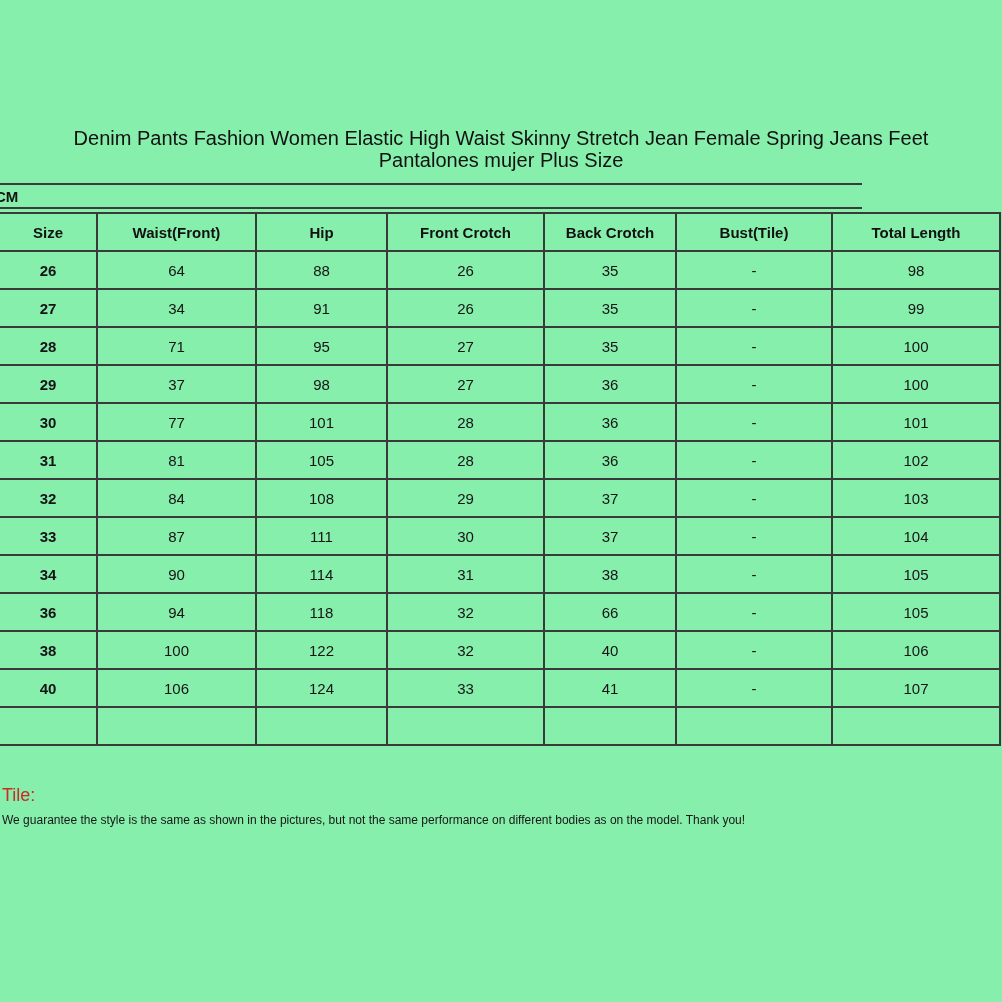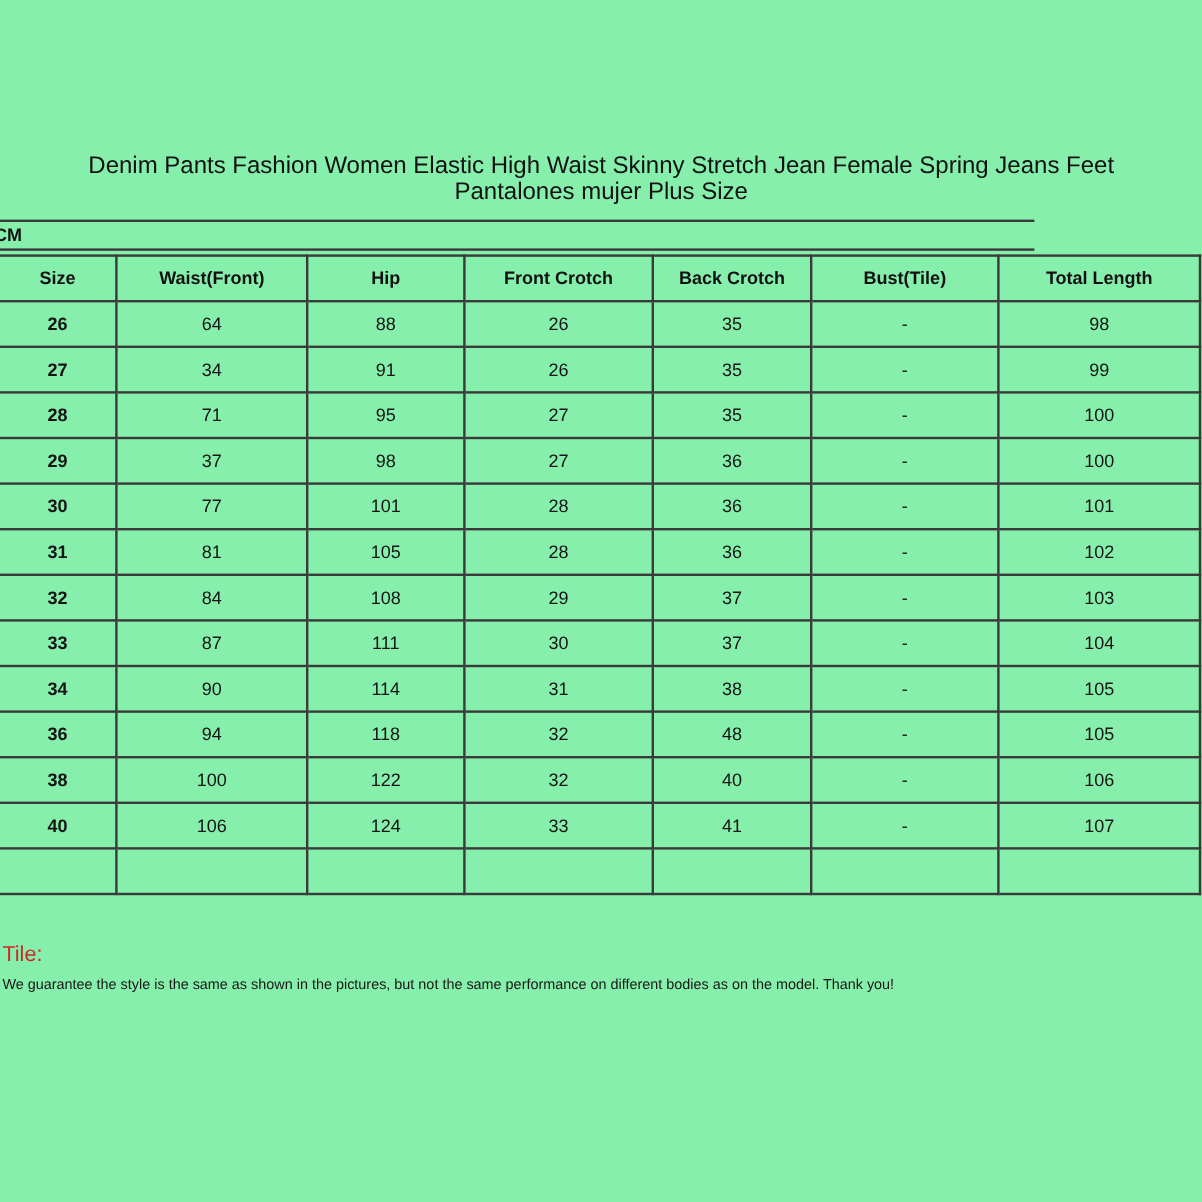--- a/index.html
+++ b/index.html
@@ -202,21 +202,21 @@
           <td>31</td>
           <td>38</td>
           <td>-</td>
           <td>105</td>
         </tr>
         <tr>
           <td class="size-col">36</td>
           <td>94</td>
           <td>118</td>
           <td>32</td>
-          <td>48</td>
+          <td>66</td>
           <td>-</td>
           <td>105</td>
         </tr>
         <tr>
           <td class="size-col">38</td>
           <td>100</td>
           <td>122</td>
           <td>32</td>
           <td>40</td>
           <td>-</td>

